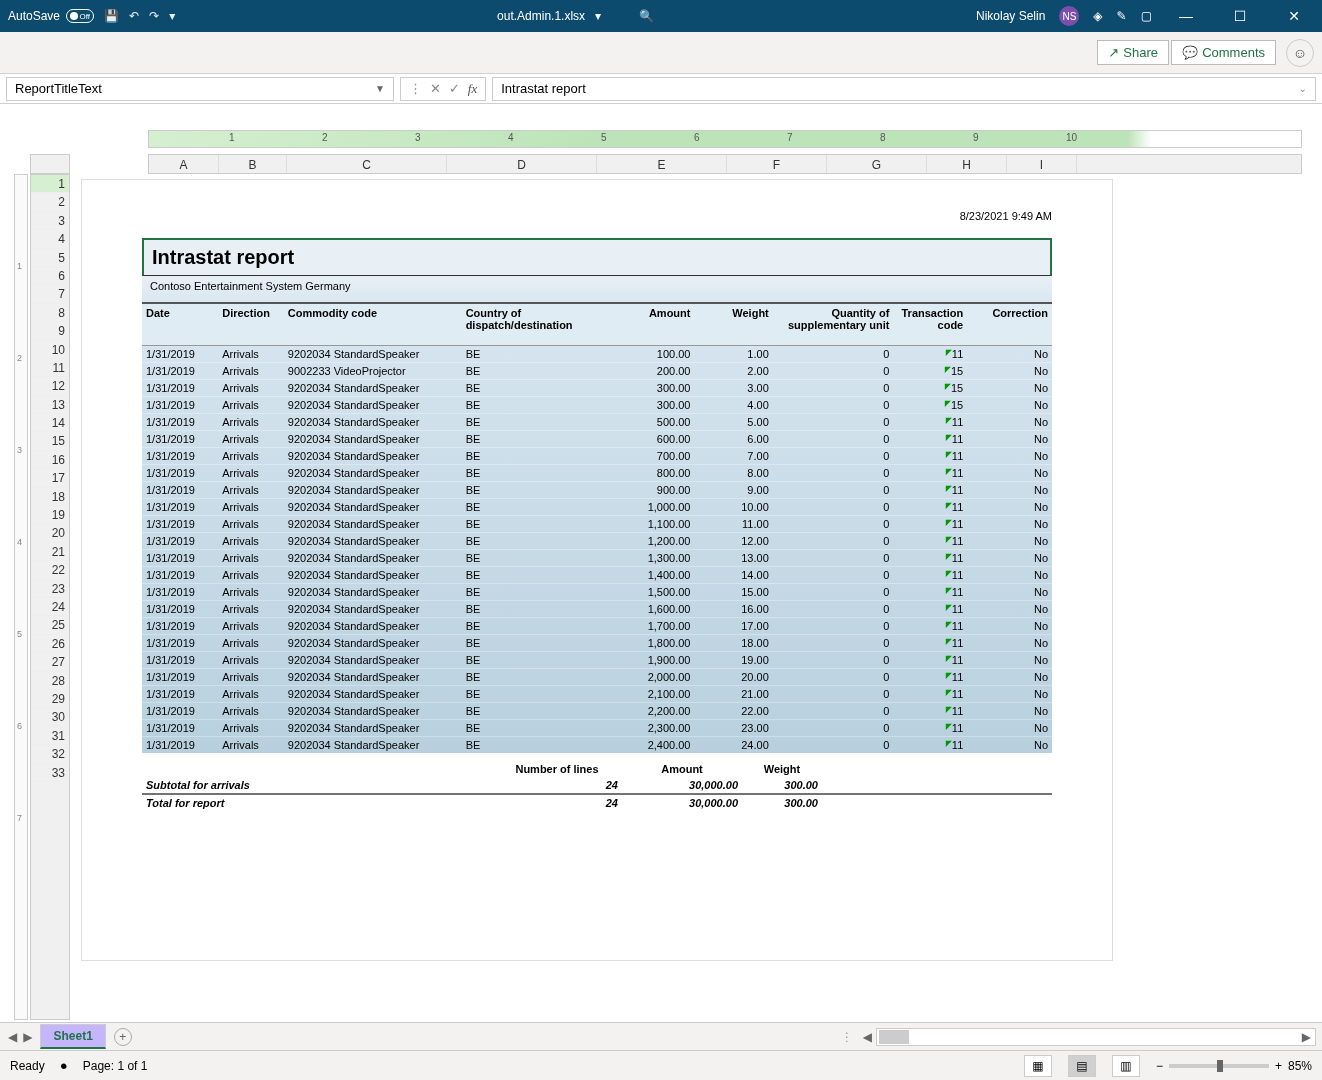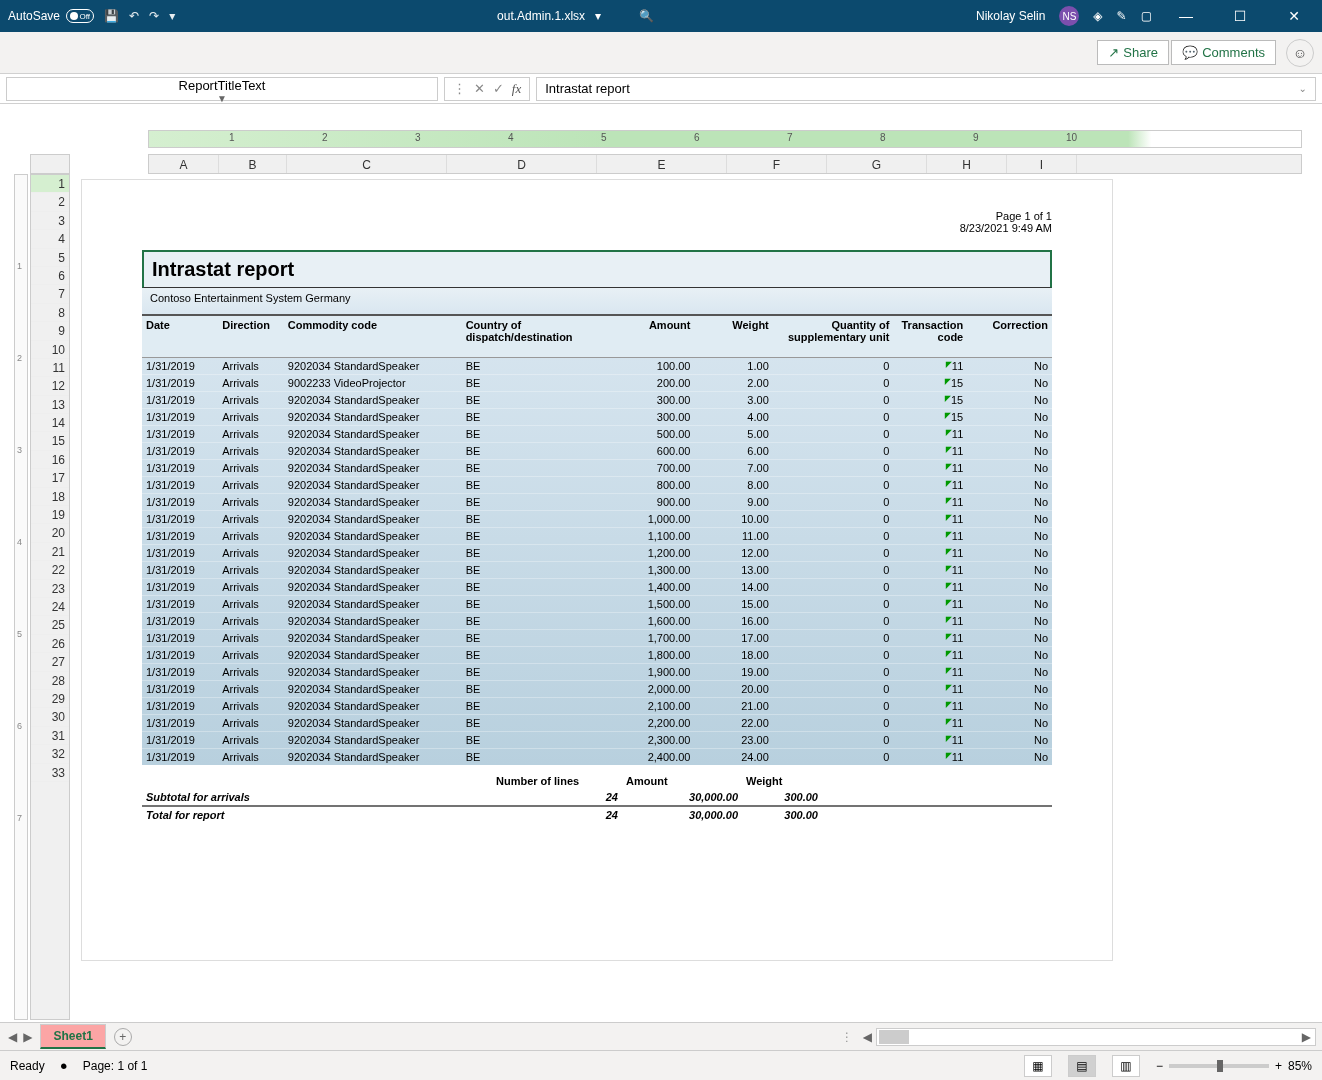--- a/index.html
+++ b/index.html
@@ -20,21 +20,21 @@
 
 .ribbon { background: #f3f2f1; height: 42px; border-bottom: 1px solid #d0d0d0; display: flex; align-items: center; padding: 0 8px; gap: 2px; font-size: 14px; color: #333; }
 .ribbon .tab { padding: 8px 14px; cursor: pointer; }
 .ribbon .tab.file { color: #217346; font-weight: normal; }
 .ribbon .spacer { flex: 1; }
 .ribbon .share, .ribbon .comments { border: 1px solid #bbb; padding: 4px 10px; background: #fff; color: #217346; font-size: 13px; display:flex; align-items:center; gap:4px; }
 .ribbon .smiley { width:28px; height:28px; border:1px solid #ccc; border-radius:50%; display:flex; align-items:center; justify-content:center; margin-left:8px; }
 
 
 .fbar { height: 30px; background: #fff; border-bottom: 1px solid #d0d0d0; display: flex; align-items: center; padding: 2px 6px; gap: 6px; font-size: 13px; }
-.namebox { width: 432px; height: 24px; border: 1px solid #ccc; padding: 0 8px; display:flex; align-items:center; justify-content:space-between;flex-direction:column; }
+.namebox { width: 388px; height: 24px; border: 1px solid #ccc; padding: 0 8px; display:flex; align-items:center; justify-content:space-between; }
 .namebox .dd { color:#666; font-size:10px; }
 .fbar .fxgroup { display:flex; align-items:center; gap:8px; border:1px solid #ccc; height:24px; padding:0 8px; color:#888; }
 .fbar .fxgroup .fx { font-style: italic; font-family: "Times New Roman", serif; color:#555; }
 .fbar .formula { flex:1; height:24px; border:1px solid #ccc; padding:0 8px; display:flex; align-items:center; justify-content:space-between; }
 .fbar .formula .dd2 { color:#888; font-size:10px; }
 
 
 .ws { position:absolute; top:104px; left:0; right:0; bottom:60px; background:#fff; }
 .ruler-h { position:absolute; top:26px; left:148px; right:20px; height:18px; background: linear-gradient(to right, #d5efd0, #bce4b8 40%, #bce4b8 85%, #fff 87%); border:1px solid #ccc; font-size:10px; color:#555;}
 .ruler-h .tick { position:absolute; top:1px; }
@@ -55,30 +55,30 @@
 .report-sub-wrap { background: linear-gradient(#e8f0f5,#d8e6f0); }
 
 table.tbl { width:100%; border-collapse:collapse; font-size:11px; background: linear-gradient(#d8e6f0, #b8d0de);}
 table.tbl th { text-align:left; font-weight:bold; padding:3px 4px 14px 4px; vertical-align:top; background:#e0ecf3; border-bottom:1px solid #999; }
 table.tbl th.r, table.tbl td.r { text-align:right; }
 table.tbl td { padding: 2px 4px; border-top:1px solid rgba(255,255,255,0.3);}
 table.tbl td .gt { color:#090; font-size:8px; vertical-align:top;}
 
 .summary { margin-top:8px; font-size:11px; }
 .summary table { width:100%; border-collapse:collapse; }
-.summary th { font-weight:bold; text-align:left; padding:2px 4px; }
+.summary th { font-weight:bold; text-align:center; padding:2px 4px; }
 .summary th.l { text-align:left; }
 .summary td { text-align:right; padding:2px 4px; font-weight:bold;font-style:italic;}
 .summary td.l { text-align:left; }
 .summary .total-row td { border-top: 2px solid #737373; }
 
 
 .sheetbar { position:absolute; bottom:30px; left:0; right:0; height:28px; background:#f3f2f1; border-top:1px solid #ccc; display:flex; align-items:center; font-size:12px;}
 .sheetbar .nav { padding:0 8px; color:#666; display:flex; gap:6px;}
-.sheetbar .stab { background:#fca5a5; border:1px solid #ccc; border-bottom:2px solid #217346; padding:4px 12px; color:#217346; font-weight:bold;}
+.sheetbar .stab { background:#c4b5fd; border:1px solid #ccc; border-bottom:2px solid #217346; padding:4px 12px; color:#217346; font-weight:bold;}
 .sheetbar .add { margin-left:8px; width:18px; height:18px; border:1px solid #aaa; border-radius:50%; text-align:center; line-height:16px; color:#666;}
 .sheetbar .hsplit { flex:1; }
 .sheetbar .scroll { width:440px; height:18px; border:1px solid #ccc; background:#fff; margin-right:6px; display:flex; align-items:center;}
 .sheetbar .scroll .thumb { width:30px; height:14px; background:#ccc; margin-left:2px;}
 .sheetbar .scroll .arr { margin-left:auto; padding:0 4px; color:#666;}
 
 
 .statusbar { position:absolute; bottom:0; left:0; right:0; height:30px; background:#f3f2f1; border-top:1px solid #ccc; display:flex; align-items:center; font-size:12px; padding:0 10px; gap:16px;}
 .statusbar .spacer2 { flex:1; }
 .statusbar .viewbtn { width:28px; height:22px; border:1px solid #ccc; display:flex; align-items:center; justify-content:center; background:#fff;}
@@ -217,21 +217,20 @@
       <div>28</div>
       <div>29</div>
       <div>30</div>
       <div>31</div>
       <div>32</div>
       <div>33</div>
     </div>
 
   <div class="page">
     <div class="page-info">
-      <div>Page 1 of  1</div>
       <div>8/23/2021 9:49 AM</div>
     </div>
     <div class="report-title">Intrastat report</div>
     <div class="report-sub-wrap">
       <div class="report-sub">Contoso Entertainment System Germany</div>
     </div>
     <table class="tbl">
       <thead>
           <tr>
         <th style="width:72px">Date</th>

